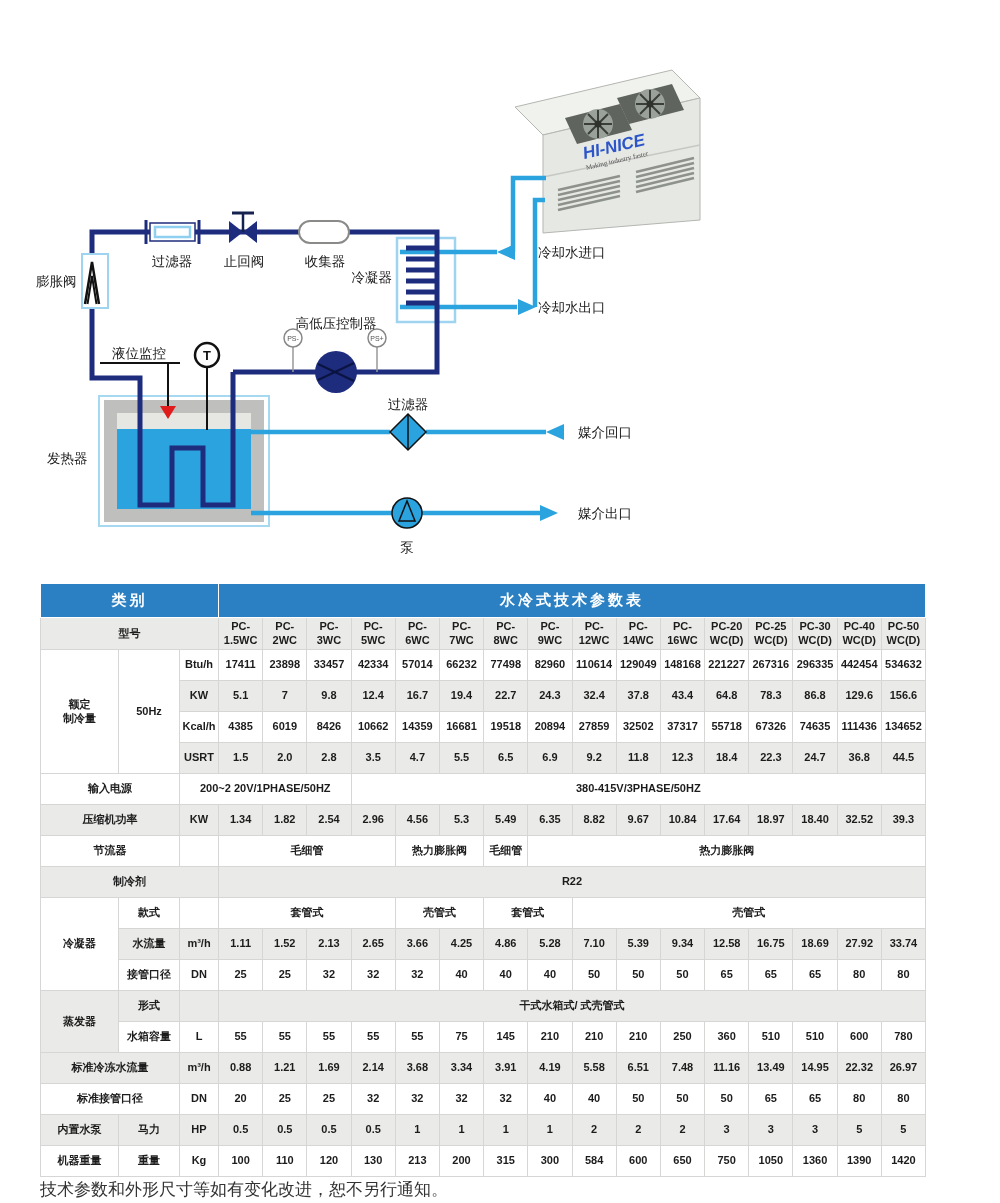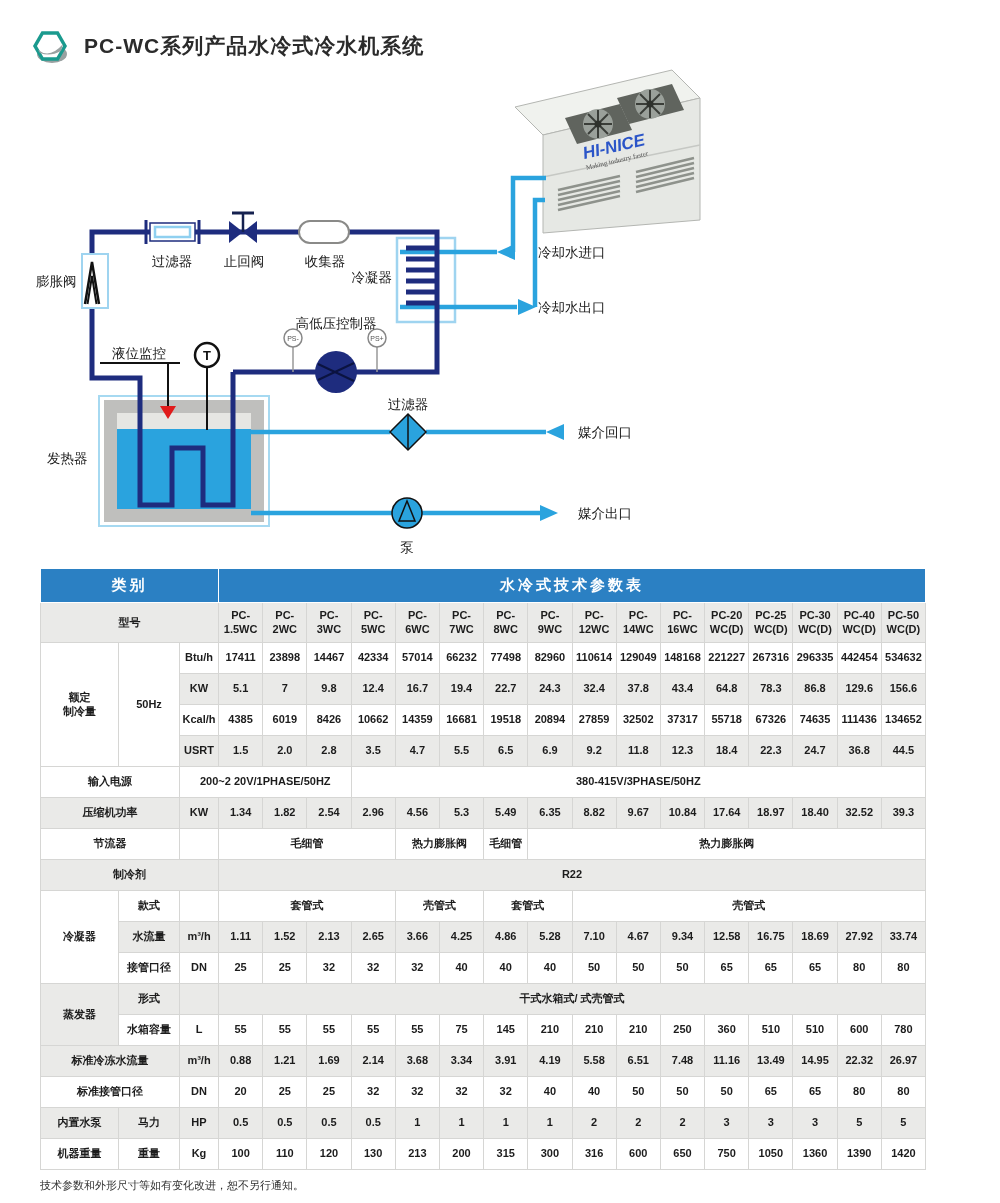--- a/index.html
+++ b/index.html
@@ -4,45 +4,37 @@
 <style>
   html,body{margin:0;padding:0;background:#fff;}
   #page{position:relative;width:1000px;height:1203px;background:#fff;overflow:hidden;
         font-family:"Liberation Sans",sans-serif;}
   #title-row{position:absolute;left:28px;top:24px;display:flex;align-items:center;gap:12px;}
   #page-title{font-size:21px;font-weight:bold;color:#2b2b2b;letter-spacing:1px;
               font-family:"Liberation Sans",sans-serif;}
   #diagram-svg{position:absolute;left:0;top:0;}
   .dlabel{font-family:"Liberation Serif",serif;font-size:13.5px;fill:#1a1a1a;}
   .dlabel-sm{font-family:"Liberation Serif",serif;font-size:7px;fill:#555;}
-  #spec-table{position:absolute;left:40px;top:568px;width:885px;border-collapse:collapse;
+  #spec-table{position:absolute;left:40px;top:583px;width:885px;border-collapse:collapse;
               table-layout:fixed;}
   #spec-table td{border:1px solid #d6d6d4;text-align:center;vertical-align:middle;
        font-size:11px;font-weight:bold;color:#1c1c1c;padding:1px 0;line-height:1.25;
        white-space:pre-line;overflow:hidden;}
   #spec-table tr.hdr td{background:#2b80c3;color:#fff;font-size:15px;letter-spacing:3px;
        border-color:#fff;height:31px;}
   #spec-table tr.rg td{background:#eaeae8;}
   #spec-table tr.rw td{background:#ffffff;}
   #spec-table tr{height:31px;}
-  #footer-note{position:absolute;left:40px;top:1178px;font-size:11px;color:#333;}
+  #footer-note{position:absolute;left:40px;top:1178px;font-size:17px;color:#333;}
 </style>
 </head>
 <body>
 
 <div id="page">
 
-  <div id="title-row">
-    <svg width="44" height="44" viewBox="0 0 44 44">
-      <ellipse cx="24" cy="30" rx="15" ry="9" fill="#99a1a1"></ellipse>
-      <polygon points="37,22 29.5,8.9 14.5,8.9 7,22 14.5,35.1 29.5,35.1" fill="#ffffff" stroke="#1a9a8e" stroke-width="3.5"></polygon>
-      <path d="M 10 26 Q 22 35 35 20 L 33 27 Q 22 33 12 29 Z" fill="#9aa2a2"></path>
-    </svg>
-    <div id="page-title">PC-WC系列产品水冷式冷水机系统</div>
-  </div>
 
   <svg id="diagram-svg" width="1000" height="560" viewBox="0 0 1000 560">
 
     <g>
       <rect x="99" y="396" width="170" height="130" fill="#ffffff" stroke="#a6d9f1" stroke-width="2"></rect>
       <rect x="104" y="400" width="160" height="122" fill="#bfbfbd"></rect>
       <rect x="117" y="413" width="134" height="96" fill="#e6e6e3"></rect>
       <rect x="117" y="429" width="134" height="80" fill="#2aa3de"></rect>
     </g>
 
@@ -212,21 +204,21 @@
         <col style="width: 44.2px;">
         <col style="width: 44.2px;">
         <col style="width: 44.2px;">
         <col style="width: 44.2px;">
       </colgroup>
     <tbody>
         <tr class="hdr">
           <td colspan="3" rowspan="1">类别</td>
           <td colspan="16" rowspan="1">水冷式技术参数表</td>
         </tr>
-        <tr class="rg" style="height: 40px;">
+        <tr class="rg" style="height: 32px;">
           <td colspan="3" rowspan="1">型号</td>
           <td colspan="1" rowspan="1">PC-
 1.5WC</td>
           <td colspan="1" rowspan="1">PC-
 2WC</td>
           <td colspan="1" rowspan="1">PC-
 3WC</td>
           <td colspan="1" rowspan="1">PC-
 5WC</td>
           <td colspan="1" rowspan="1">PC-
@@ -254,21 +246,21 @@
           <td colspan="1" rowspan="1">PC-50
 WC(D)</td>
         </tr>
         <tr class="rw">
           <td colspan="1" rowspan="4">额定
 制冷量</td>
           <td colspan="1" rowspan="4">50Hz</td>
           <td colspan="1" rowspan="1">Btu/h</td>
           <td colspan="1" rowspan="1">17411</td>
           <td colspan="1" rowspan="1">23898</td>
-          <td colspan="1" rowspan="1">14467</td>
+          <td colspan="1" rowspan="1">33457</td>
           <td colspan="1" rowspan="1">42334</td>
           <td colspan="1" rowspan="1">57014</td>
           <td colspan="1" rowspan="1">66232</td>
           <td colspan="1" rowspan="1">77498</td>
           <td colspan="1" rowspan="1">82960</td>
           <td colspan="1" rowspan="1">110614</td>
           <td colspan="1" rowspan="1">129049</td>
           <td colspan="1" rowspan="1">148168</td>
           <td colspan="1" rowspan="1">221227</td>
           <td colspan="1" rowspan="1">267316</td>
@@ -384,21 +376,21 @@
           <td colspan="1" rowspan="1">m³/h</td>
           <td colspan="1" rowspan="1">1.11</td>
           <td colspan="1" rowspan="1">1.52</td>
           <td colspan="1" rowspan="1">2.13</td>
           <td colspan="1" rowspan="1">2.65</td>
           <td colspan="1" rowspan="1">3.66</td>
           <td colspan="1" rowspan="1">4.25</td>
           <td colspan="1" rowspan="1">4.86</td>
           <td colspan="1" rowspan="1">5.28</td>
           <td colspan="1" rowspan="1">7.10</td>
-          <td colspan="1" rowspan="1">4.67</td>
+          <td colspan="1" rowspan="1">5.39</td>
           <td colspan="1" rowspan="1">9.34</td>
           <td colspan="1" rowspan="1">12.58</td>
           <td colspan="1" rowspan="1">16.75</td>
           <td colspan="1" rowspan="1">18.69</td>
           <td colspan="1" rowspan="1">27.92</td>
           <td colspan="1" rowspan="1">33.74</td>
         </tr>
         <tr class="rw">
           <td colspan="1" rowspan="1">接管口径</td>
           <td colspan="1" rowspan="1">DN</td>
@@ -511,21 +503,21 @@
           <td colspan="1" rowspan="1">重量</td>
           <td colspan="1" rowspan="1">Kg</td>
           <td colspan="1" rowspan="1">100</td>
           <td colspan="1" rowspan="1">110</td>
           <td colspan="1" rowspan="1">120</td>
           <td colspan="1" rowspan="1">130</td>
           <td colspan="1" rowspan="1">213</td>
           <td colspan="1" rowspan="1">200</td>
           <td colspan="1" rowspan="1">315</td>
           <td colspan="1" rowspan="1">300</td>
-          <td colspan="1" rowspan="1">316</td>
+          <td colspan="1" rowspan="1">584</td>
           <td colspan="1" rowspan="1">600</td>
           <td colspan="1" rowspan="1">650</td>
           <td colspan="1" rowspan="1">750</td>
           <td colspan="1" rowspan="1">1050</td>
           <td colspan="1" rowspan="1">1360</td>
           <td colspan="1" rowspan="1">1390</td>
           <td colspan="1" rowspan="1">1420</td>
         </tr>
       </tbody>
   </table>

